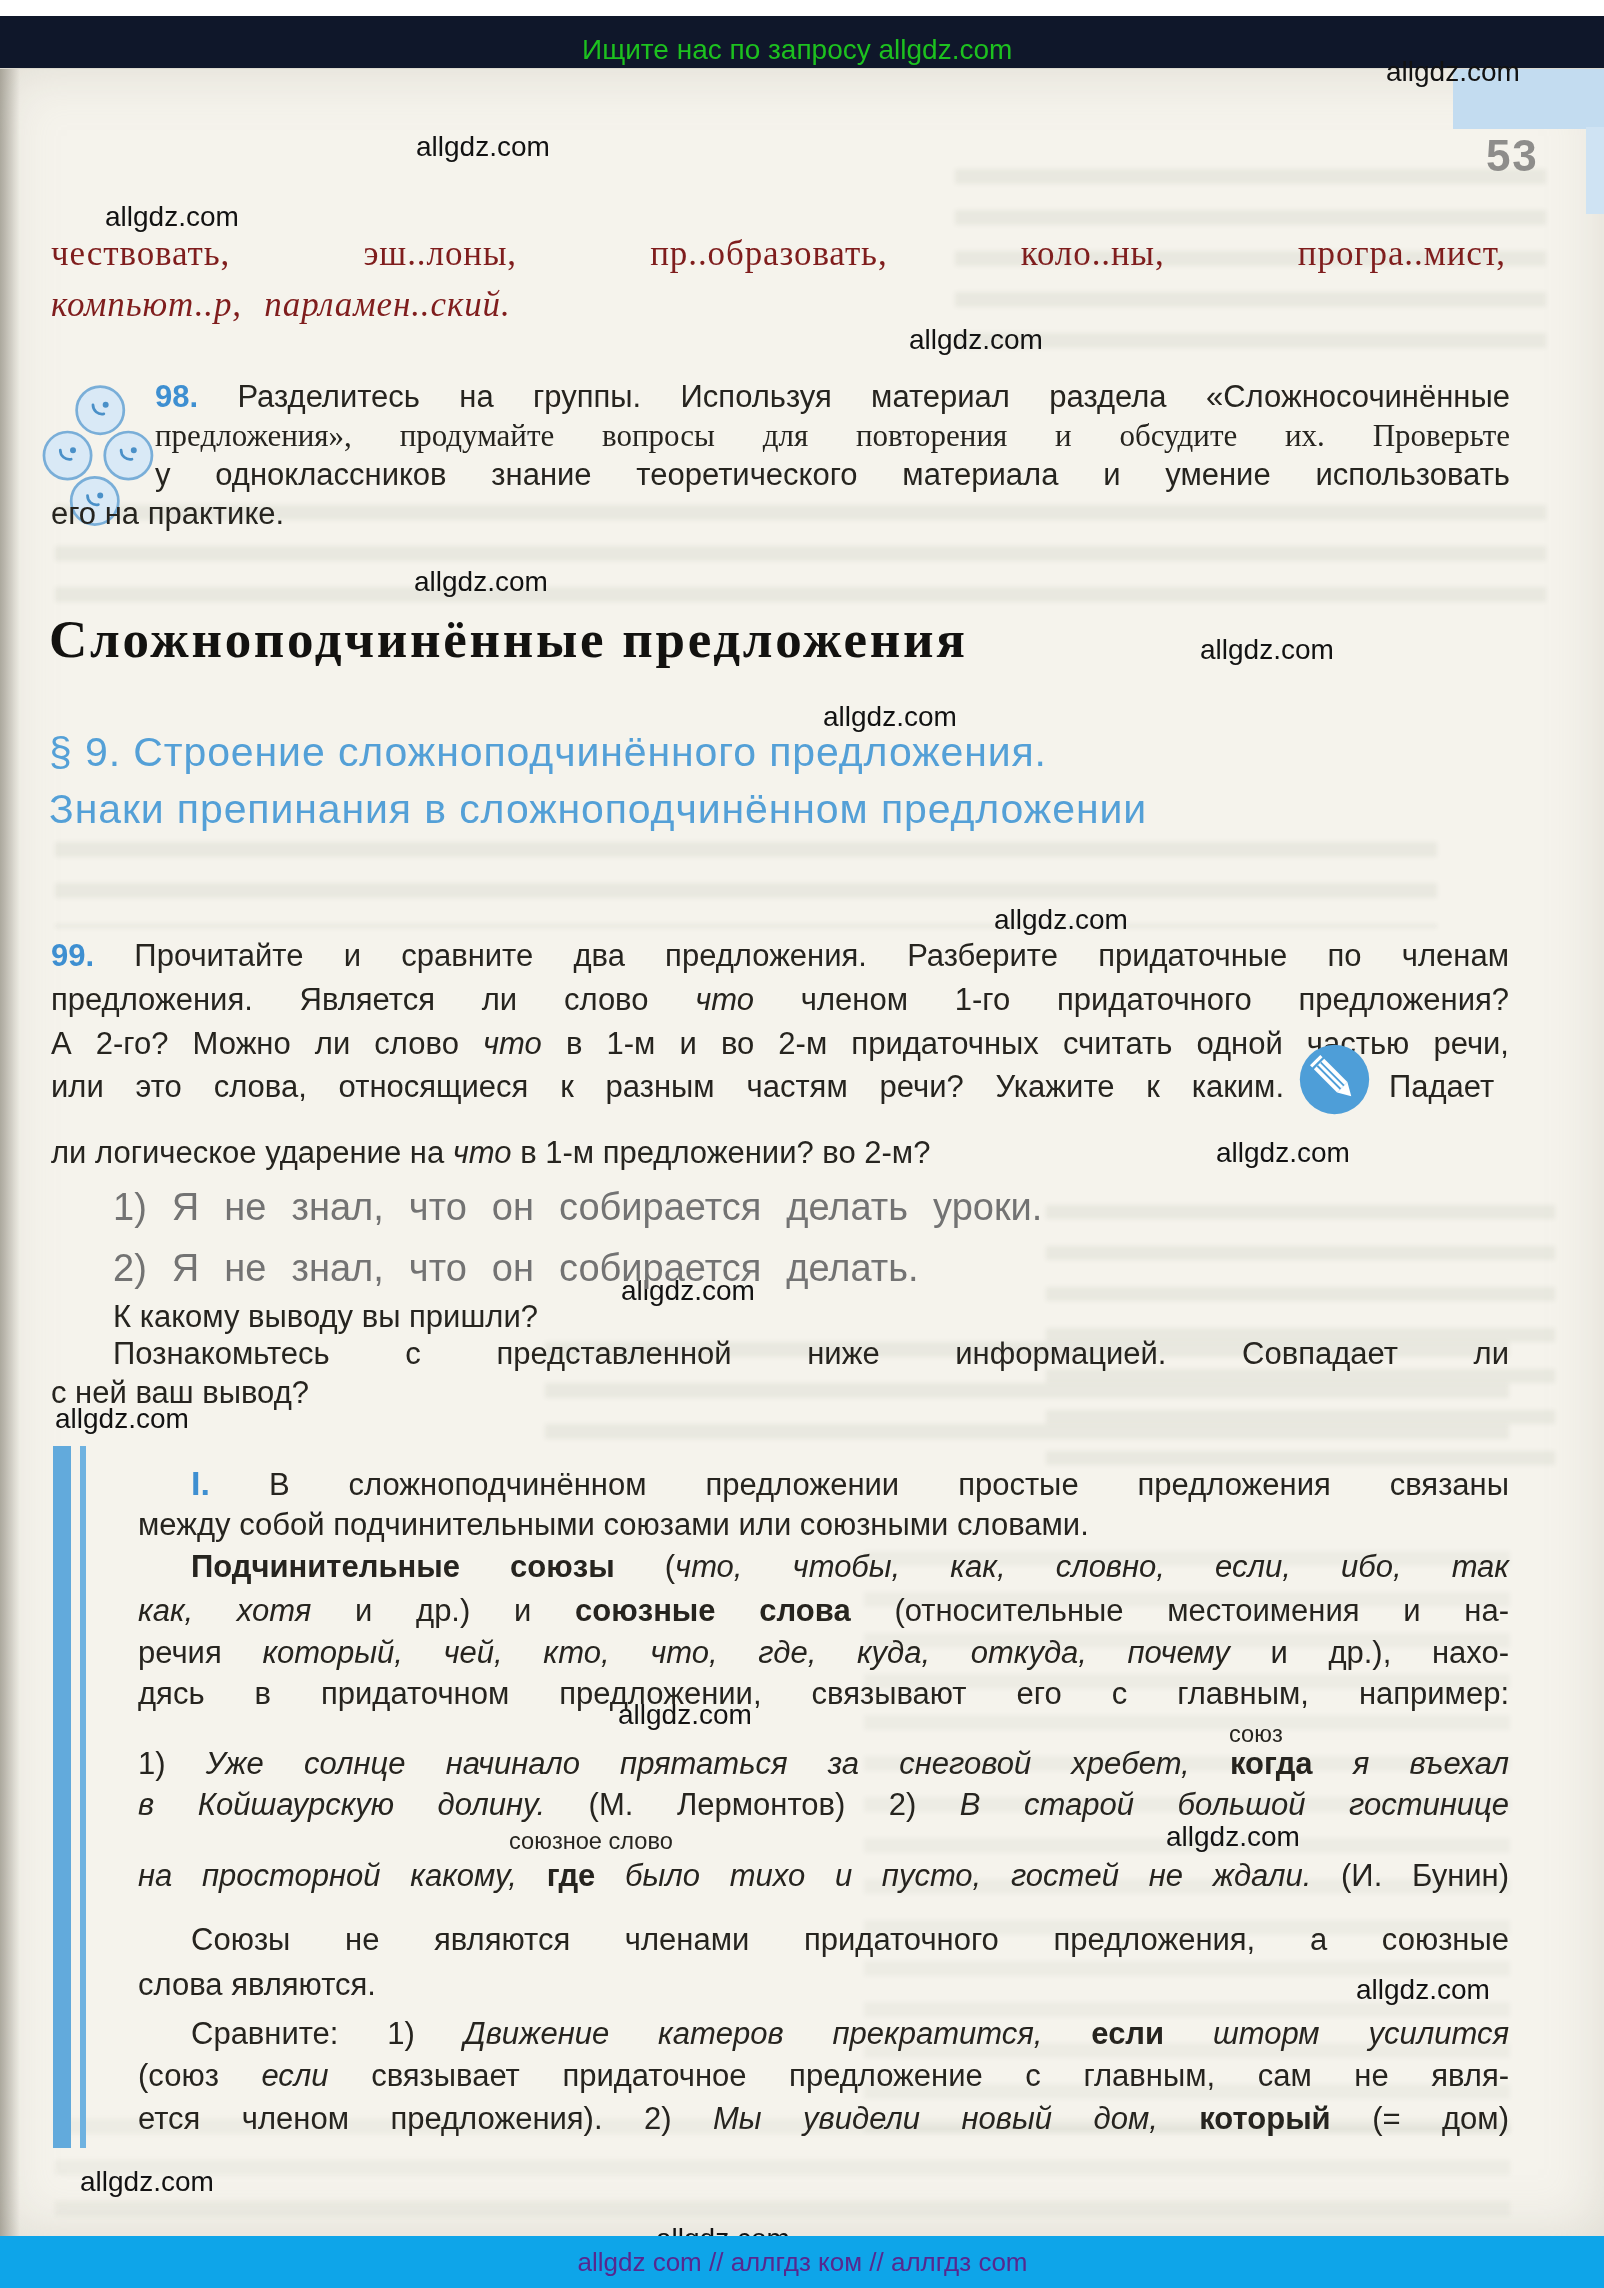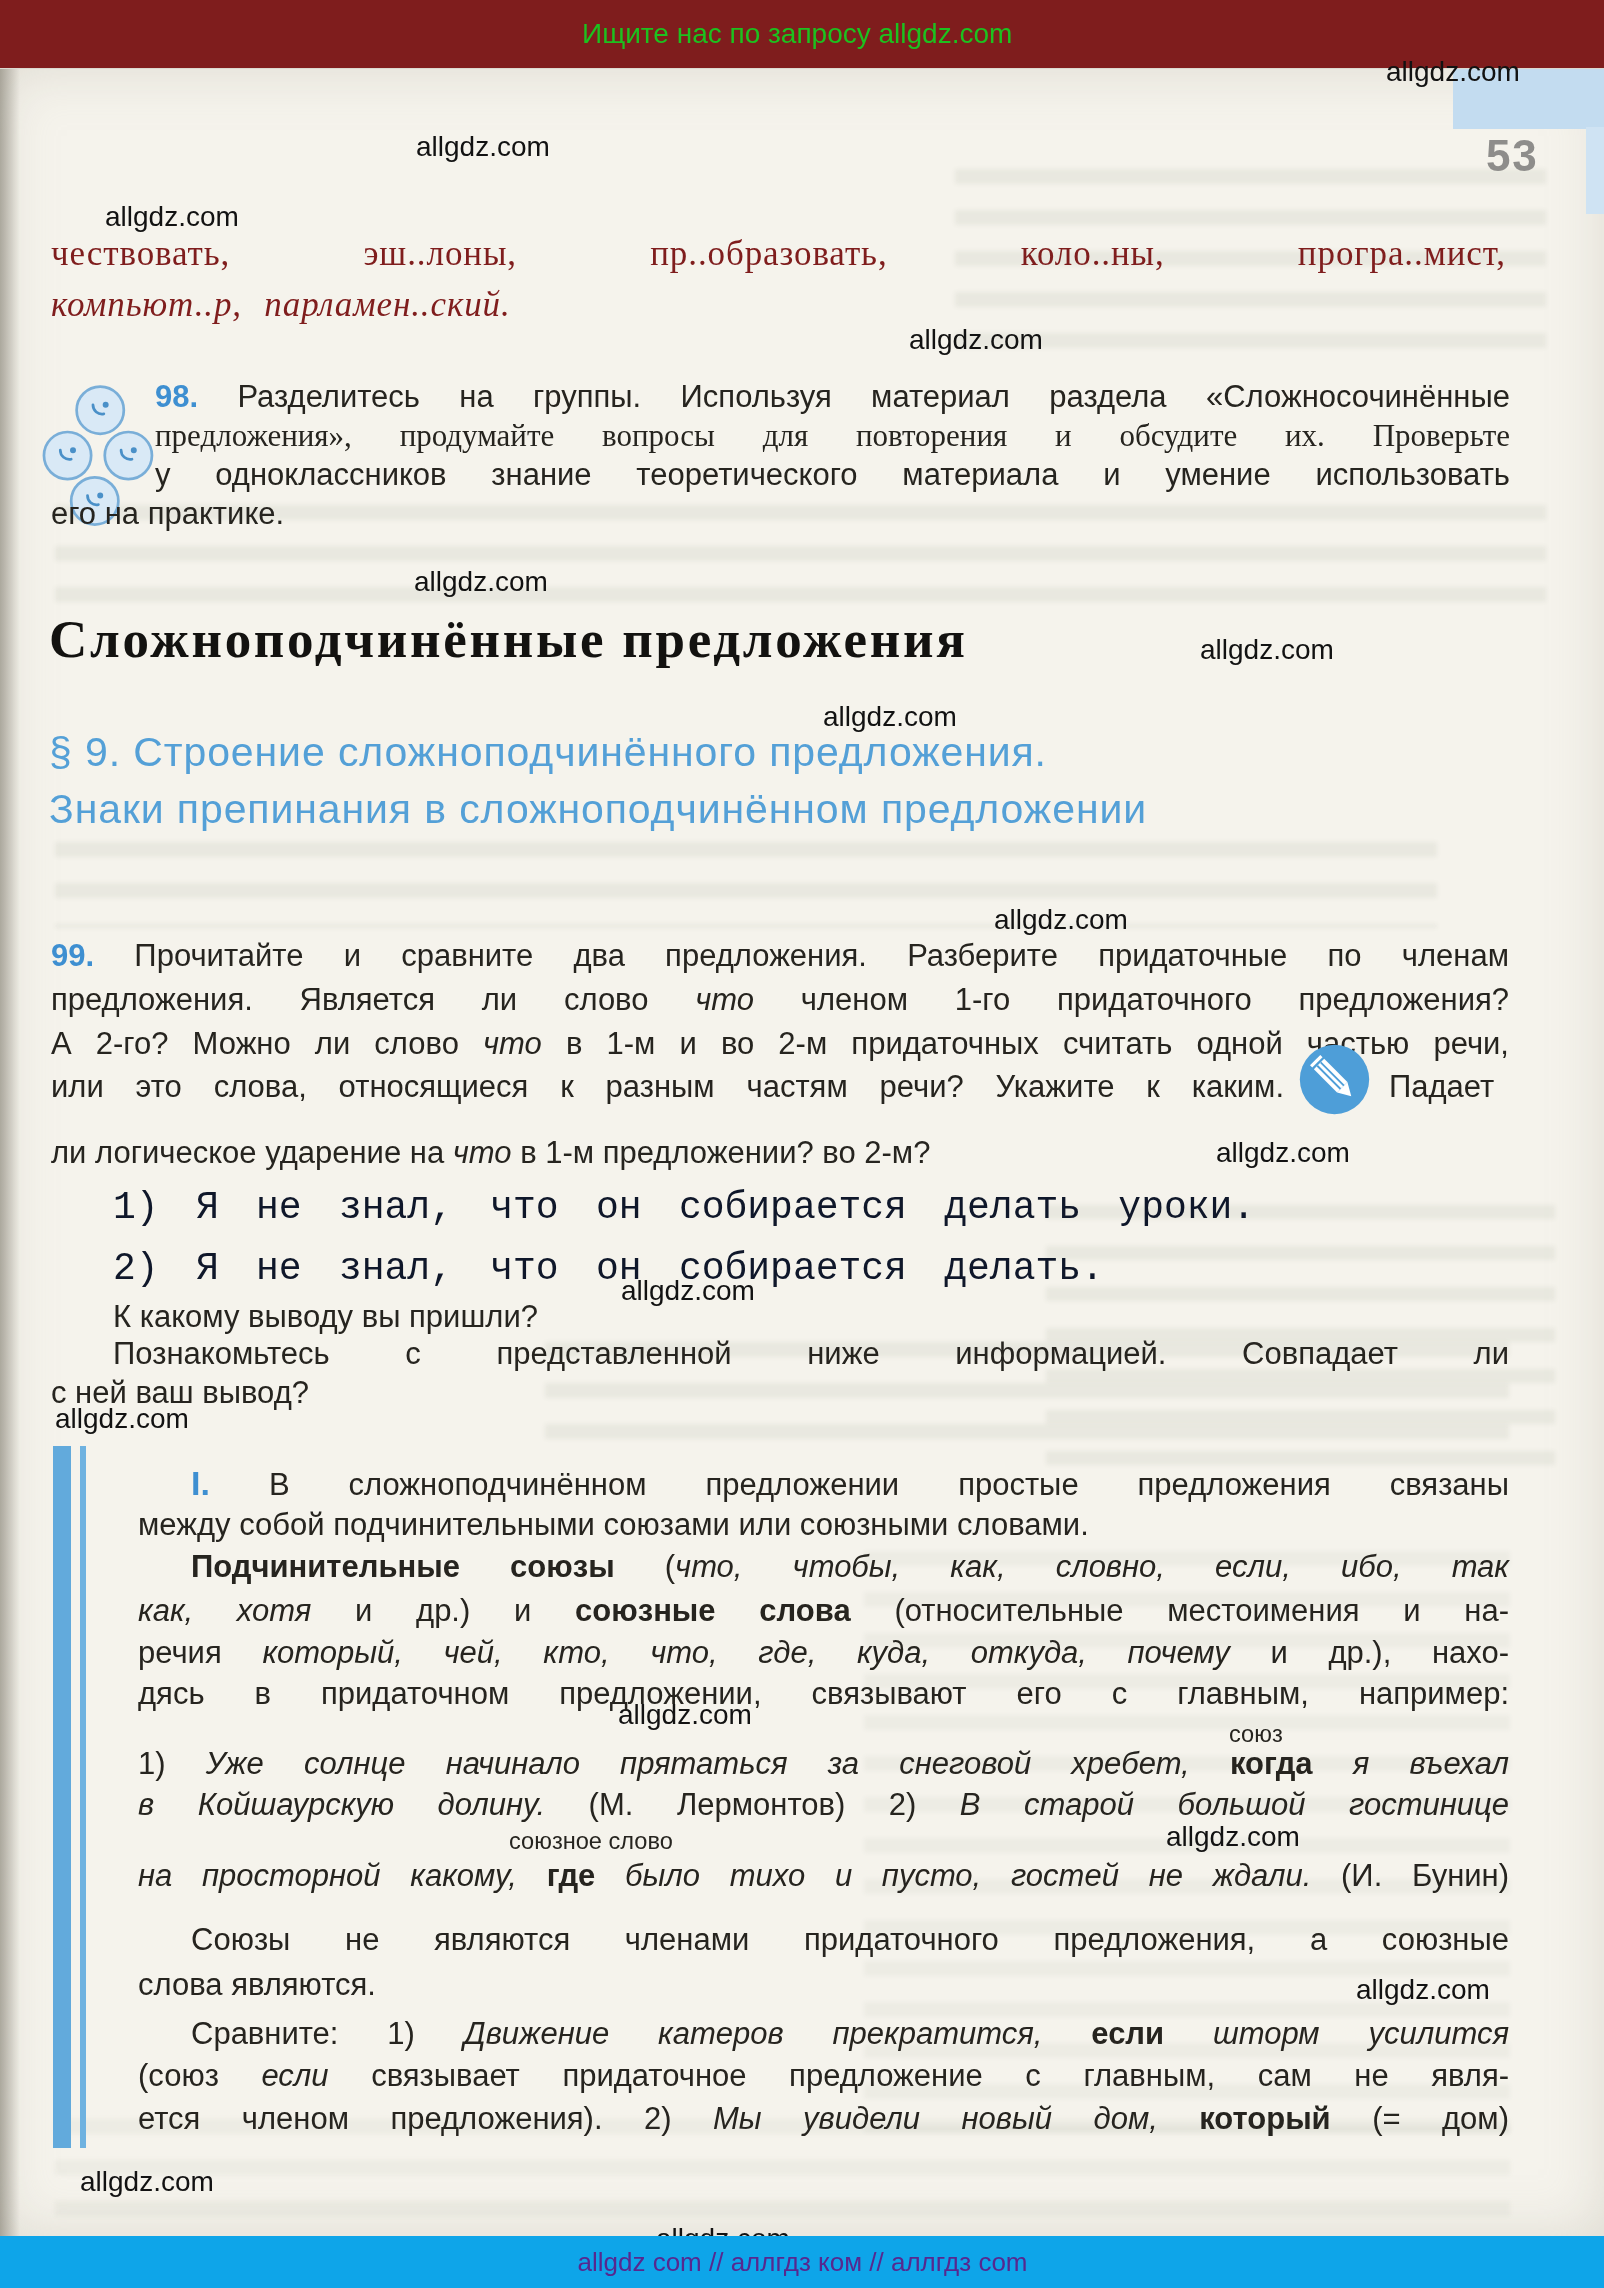--- a/index.html
+++ b/index.html
@@ -1,19 +1,19 @@
 <!DOCTYPE html>
 <html style="font-size:14.5px"><head>
 <meta charset="utf-8">
 <style>
   html,body{margin:0;padding:0;background:#ffffff;}
   #canvas{position:relative;width:1605px;height:2288px;background:#ffffff;overflow:hidden;
           font-family:"Liberation Sans","DejaVu Sans",sans-serif;}
   
-  #promo-top{position:absolute;left:0;top:0;width:1605px;height:68px;background:#7f1d1d;}
+  #promo-top{position:absolute;left:0;top:16px;width:1605px;height:68px;background:#0f172a;}
   #promo-top .green{position:absolute;left:582px;top:18px;font-size:28px;color:#1dc11f;
           font-family:"Liberation Sans",sans-serif;}
   
   #scan{position:absolute;left:0;top:68px;width:1605px;height:2167px;background:#f5f3ec;
         box-shadow:inset 0 0 55px rgba(180,175,160,.35);border-top:0.9px solid #dcd9d0;border-bottom:0.9px solid #d5d2c8;}
   #spine-shadow{position:absolute;left:0;top:0;width:20px;height:100%;
         background:linear-gradient(to right,rgba(70,65,50,.38),rgba(70,65,50,0));}
   
   .corner-wide{position:absolute;left:1453px;top:0px;width:152px;height:60px;background:#c3dcf0;}
   .corner-narrow{position:absolute;left:1586px;top:58px;width:19px;height:87px;background:#cfe3f3;}
@@ -28,21 +28,21 @@
   .ln{position:absolute;font-size:31px;color:#26241f;line-height:1.2;white-space:nowrap;}
   .just{text-align:justify;text-align-last:justify;white-space:normal;}
   .serif{font-family:"Liberation Serif","DejaVu Serif",serif;color:#7f1d1d;}
   .wordlist{font-size:35px;word-spacing:12.7px;letter-spacing:0.9px;}
   .it{font-style:italic;}
   .bd{font-weight:bold;}
   .blue-num{color:#3e8fd1;font-weight:bold;}
   .chapter{font-family:"Liberation Serif","DejaVu Serif",serif;font-size:53px;font-weight:bold;
         color:#131210;letter-spacing:2.7px;}
   .section{font-size:41px;color:#54a0d7;letter-spacing:0.9px;}
-  .sentence{font-family:Liberation Mono, monospace;font-size:38px;color:#0f172a;word-spacing:14.5px;}
+  .sentence{font-family:Liberation Sans, sans-serif;font-size:38px;color:#737373;word-spacing:14.5px;}
   .tag{position:absolute;font-size:23.6px;color:#26241f;}
   
   .bar-thick{position:absolute;left:53px;top:1377px;width:18px;height:702px;background:#62aadc;}
   .bar-thin{position:absolute;left:80px;top:1377px;width:6.4px;height:702px;background:#6fb2e0;}
   
   #promo-bottom{position:absolute;left:0;top:2236px;width:1605px;height:53px;background:#0ea5e9;}
   #promo-bottom .purple{position:absolute;left:0;right:0;top:11px;text-align:center;font-size:26px;color:#57288f;}
   svg{display:block;}
 </style>
 </head>

